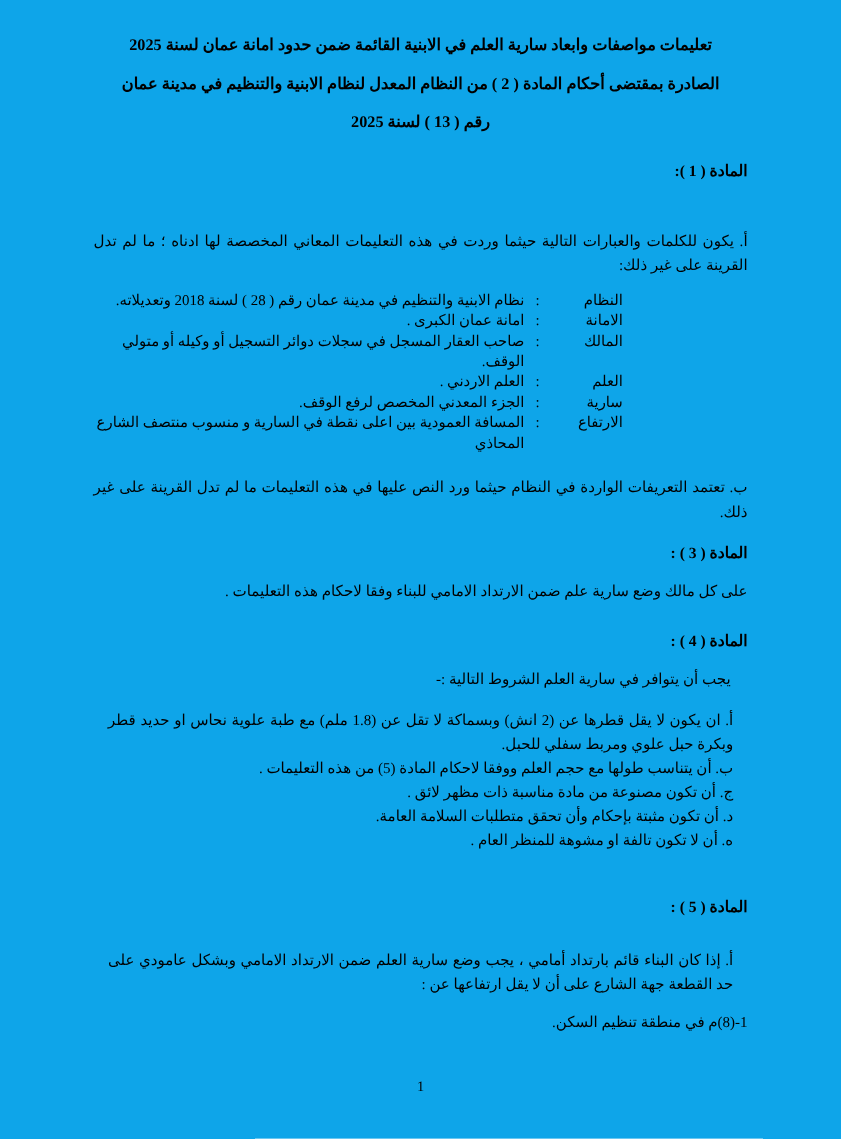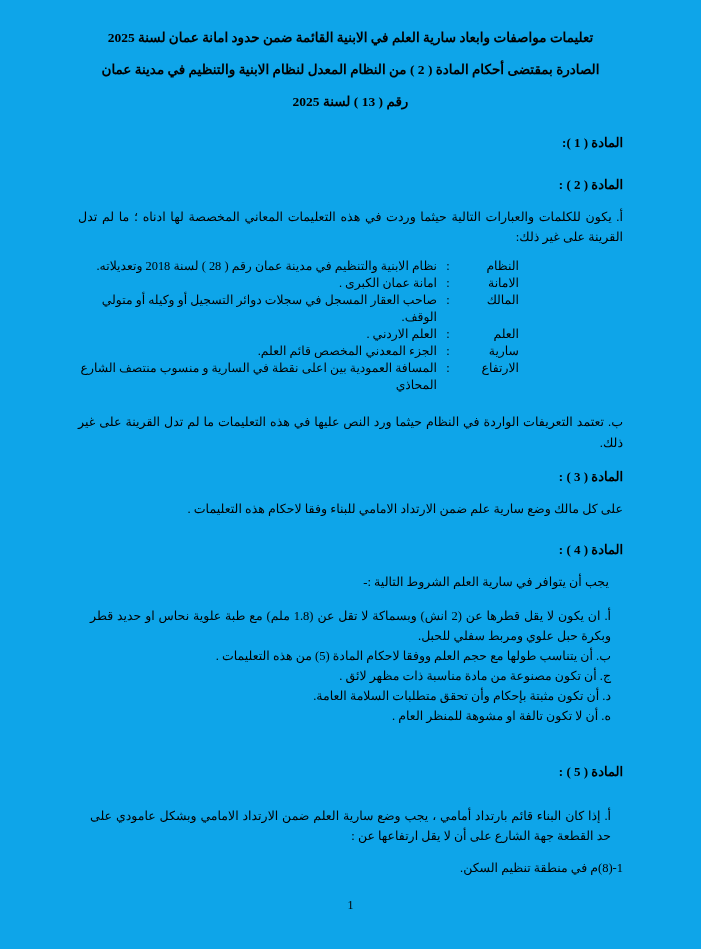--- a/index.html
+++ b/index.html
@@ -160,21 +160,20 @@
       <span class="tline">رقم ( 13 )  لسنة 2025</span>
     </div>
 
     <div class="sp-22"></div>
 
     <div class="article-heading">المادة ( 1 ):</div>
     <div class="sp-14"></div>
 
     <div class="sp-12"></div>
 
-    <div class="article-heading">المادة ( 2 ) :</div>
     <div class="sp-14"></div>
     <p class="para">أ.   يكون للكلمات والعبارات التالية حيثما وردت في هذه التعليمات المعاني المخصصة لها ادناه ؛ ما لم تدل القرينة على غير ذلك:</p>
 
     <div class="sp-10"></div>
 
     <table class="definitions">
       <tbody>
         <tr>
           <td class="term">النظام</td>
           <td class="colon">:</td>
@@ -191,21 +190,21 @@
           <td class="def">صاحب العقار المسجل في سجلات دوائر التسجيل أو وكيله أو متولي الوقف.</td>
         </tr>
         <tr>
           <td class="term">العلم</td>
           <td class="colon">:</td>
           <td class="def">العلم الاردني .</td>
         </tr>
         <tr>
           <td class="term">سارية</td>
           <td class="colon">:</td>
-          <td class="def">الجزء المعدني المخصص قائم العلم.</td>
+          <td class="def">الجزء المعدني المخصص لرفع الوقف.</td>
         </tr>
         <tr>
           <td class="term">الارتفاع</td>
           <td class="colon">:</td>
           <td class="def">المسافة العمودية بين اعلى نقطة في السارية و منسوب منتصف الشارع المحاذي</td>
         </tr>
       </tbody>
     </table>
 
     <div class="sp-18"></div>

